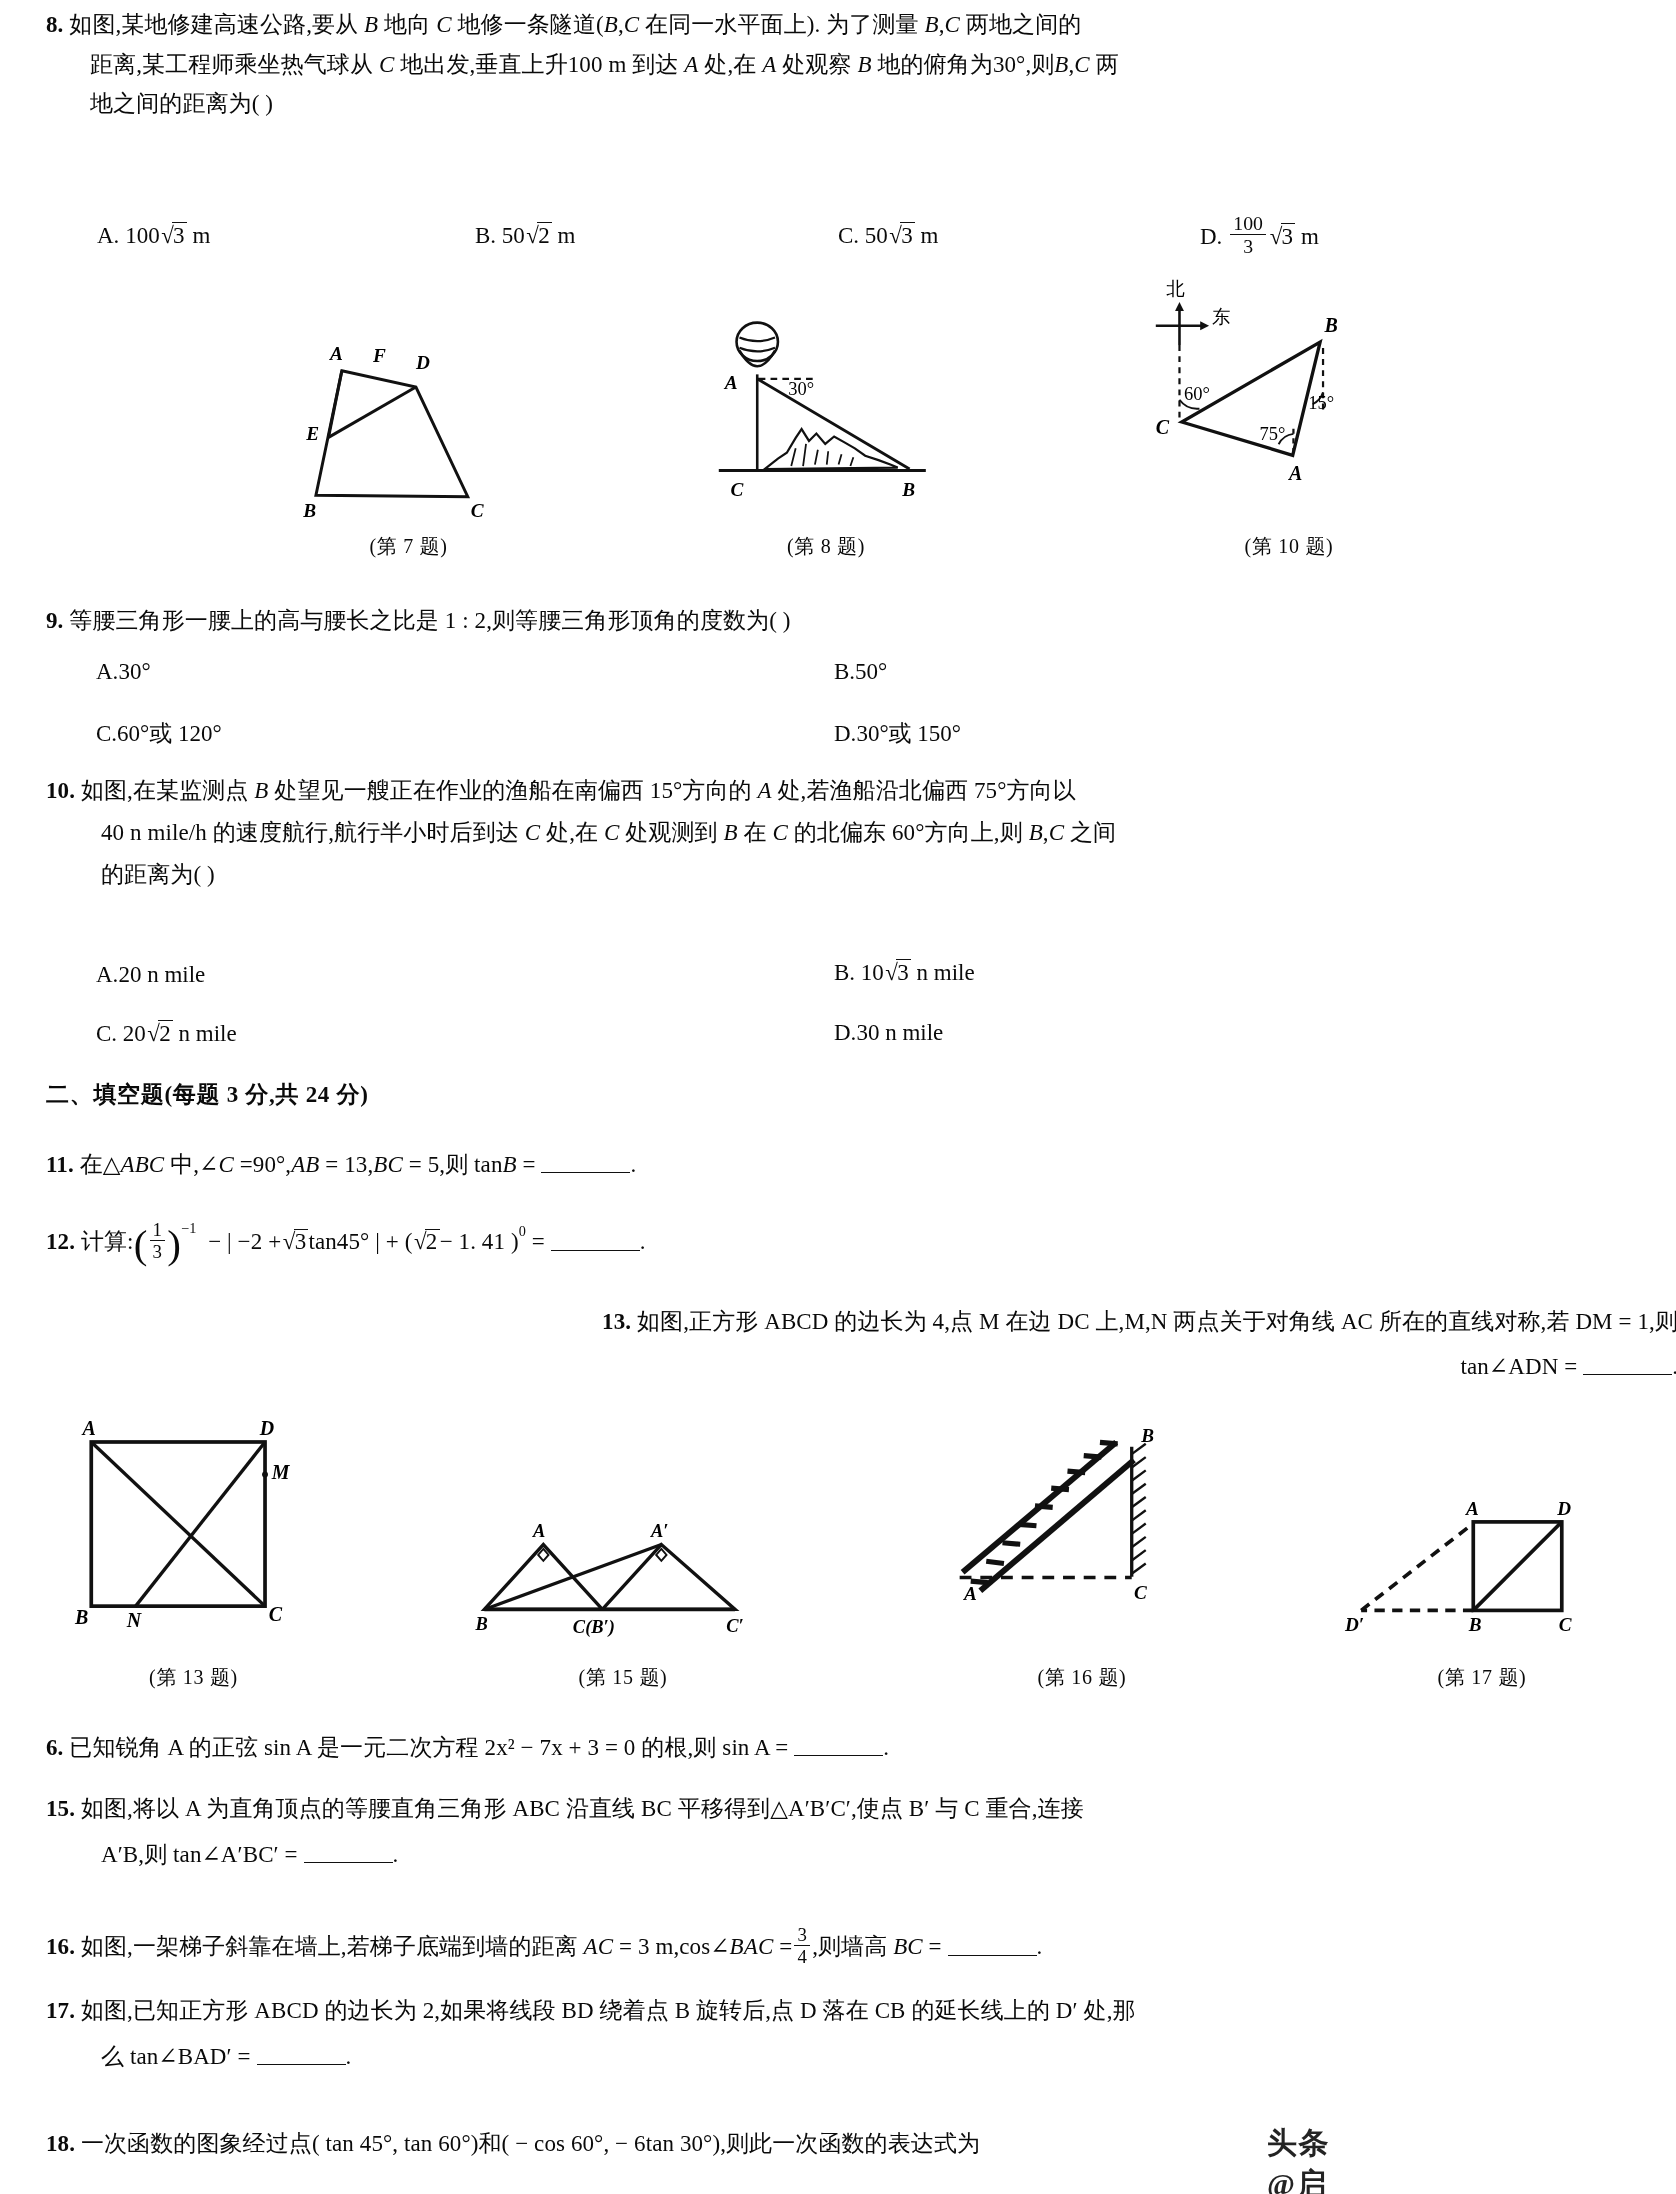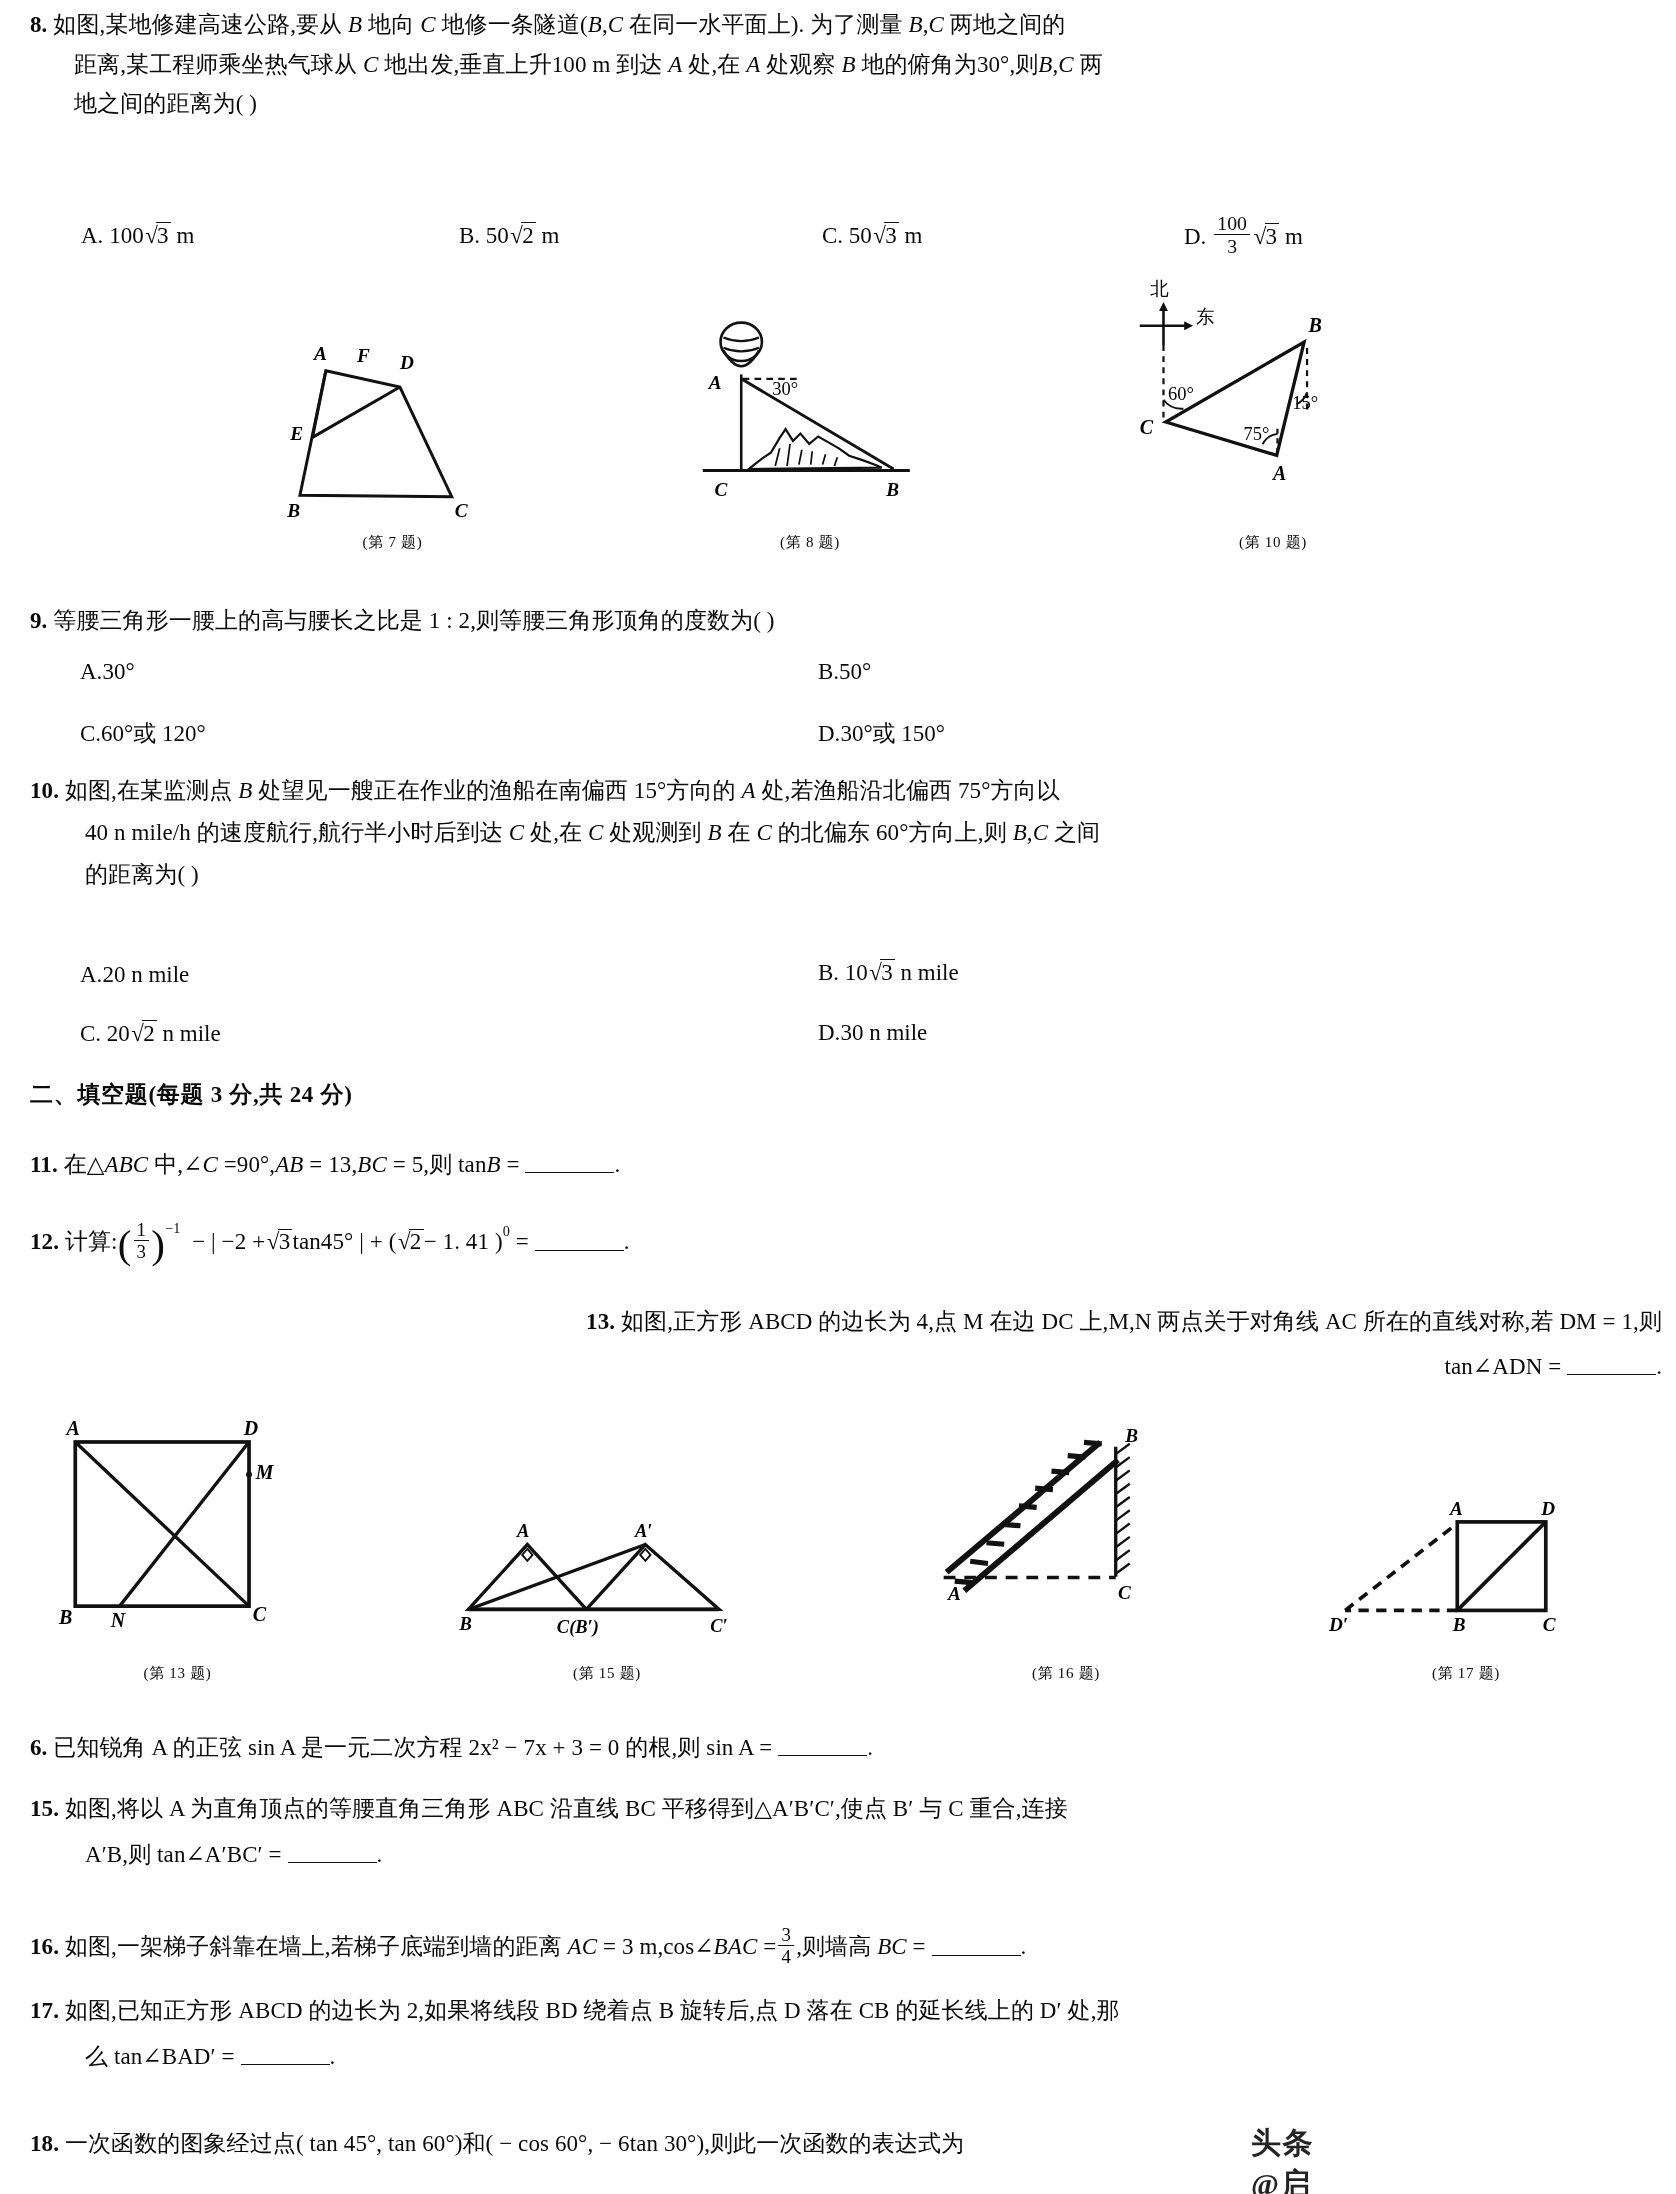--- a/index.html
+++ b/index.html
@@ -3,21 +3,21 @@
 <meta charset="utf-8">
 <style>
   html,body{margin:0;padding:0;background:#fff;}
   body{
     width:1676px;height:2194px;
     font-family:"Liberation Serif","DejaVu Serif",serif;
     color:#0a0a0a;
     position:relative;
     overflow:hidden;
   }
-  .page{position:relative;width:1340px;height:2194px;padding:1px;box-sizing:border-box;}
+  .page{position:relative;width:1340px;height:2194px;padding:1px;box-sizing:border-box;margin-left:16px;}
 
   
   .q{position:absolute;font-size:23px;line-height:1.0;letter-spacing:0.1px;}
   .qnum{font-weight:bold;font-family:"Liberation Serif",serif;}
   .it{font-style:italic;font-family:"Liberation Serif",serif;}
   .blank{display:inline-block;border-bottom:1.9px solid #111;width:89px;height:1em;vertical-align:-1.5px;}
   .opt{position:absolute;font-size:23px;}
   .sect{position:absolute;font-size:23px;font-weight:bold;letter-spacing:0.7px;}
 
   
@@ -25,21 +25,21 @@
   .radsym{font-size:23px;}
   .radarg{border-top:1.5px solid #111;padding:0 2.2px 0 0.7px;display:inline-block;margin-left:-1.5px;}
 
   
   .frac{display:inline-block;vertical-align:-0.48em;text-align:center;font-size:0.80em;line-height:1.05;margin:0 2.2px;}
   .frac .num{display:block;border-bottom:1.5px solid #111;padding:0 3px 0.7px 3px;}
   .frac .den{display:block;padding:0.7px 3px 0 3px;}
   .sup{font-size:0.62em;vertical-align:super;}
 
   
-  .cap{position:absolute;font-size:15px;text-align:center;letter-spacing:0.7px;}
+  .cap{position:absolute;font-size:20px;text-align:center;letter-spacing:0.7px;}
 
   
   .fig{position:absolute;}
   .fig svg{display:block;overflow:visible;}
   .lbl{font-style:italic;font-weight:bold;font-family:"Liberation Serif",serif;}
 
   .wm{position:absolute;font-weight:bold;font-size:30px;color:#111;opacity:.92;letter-spacing:1.5px;}
 </style>
 </head>
 <body>

